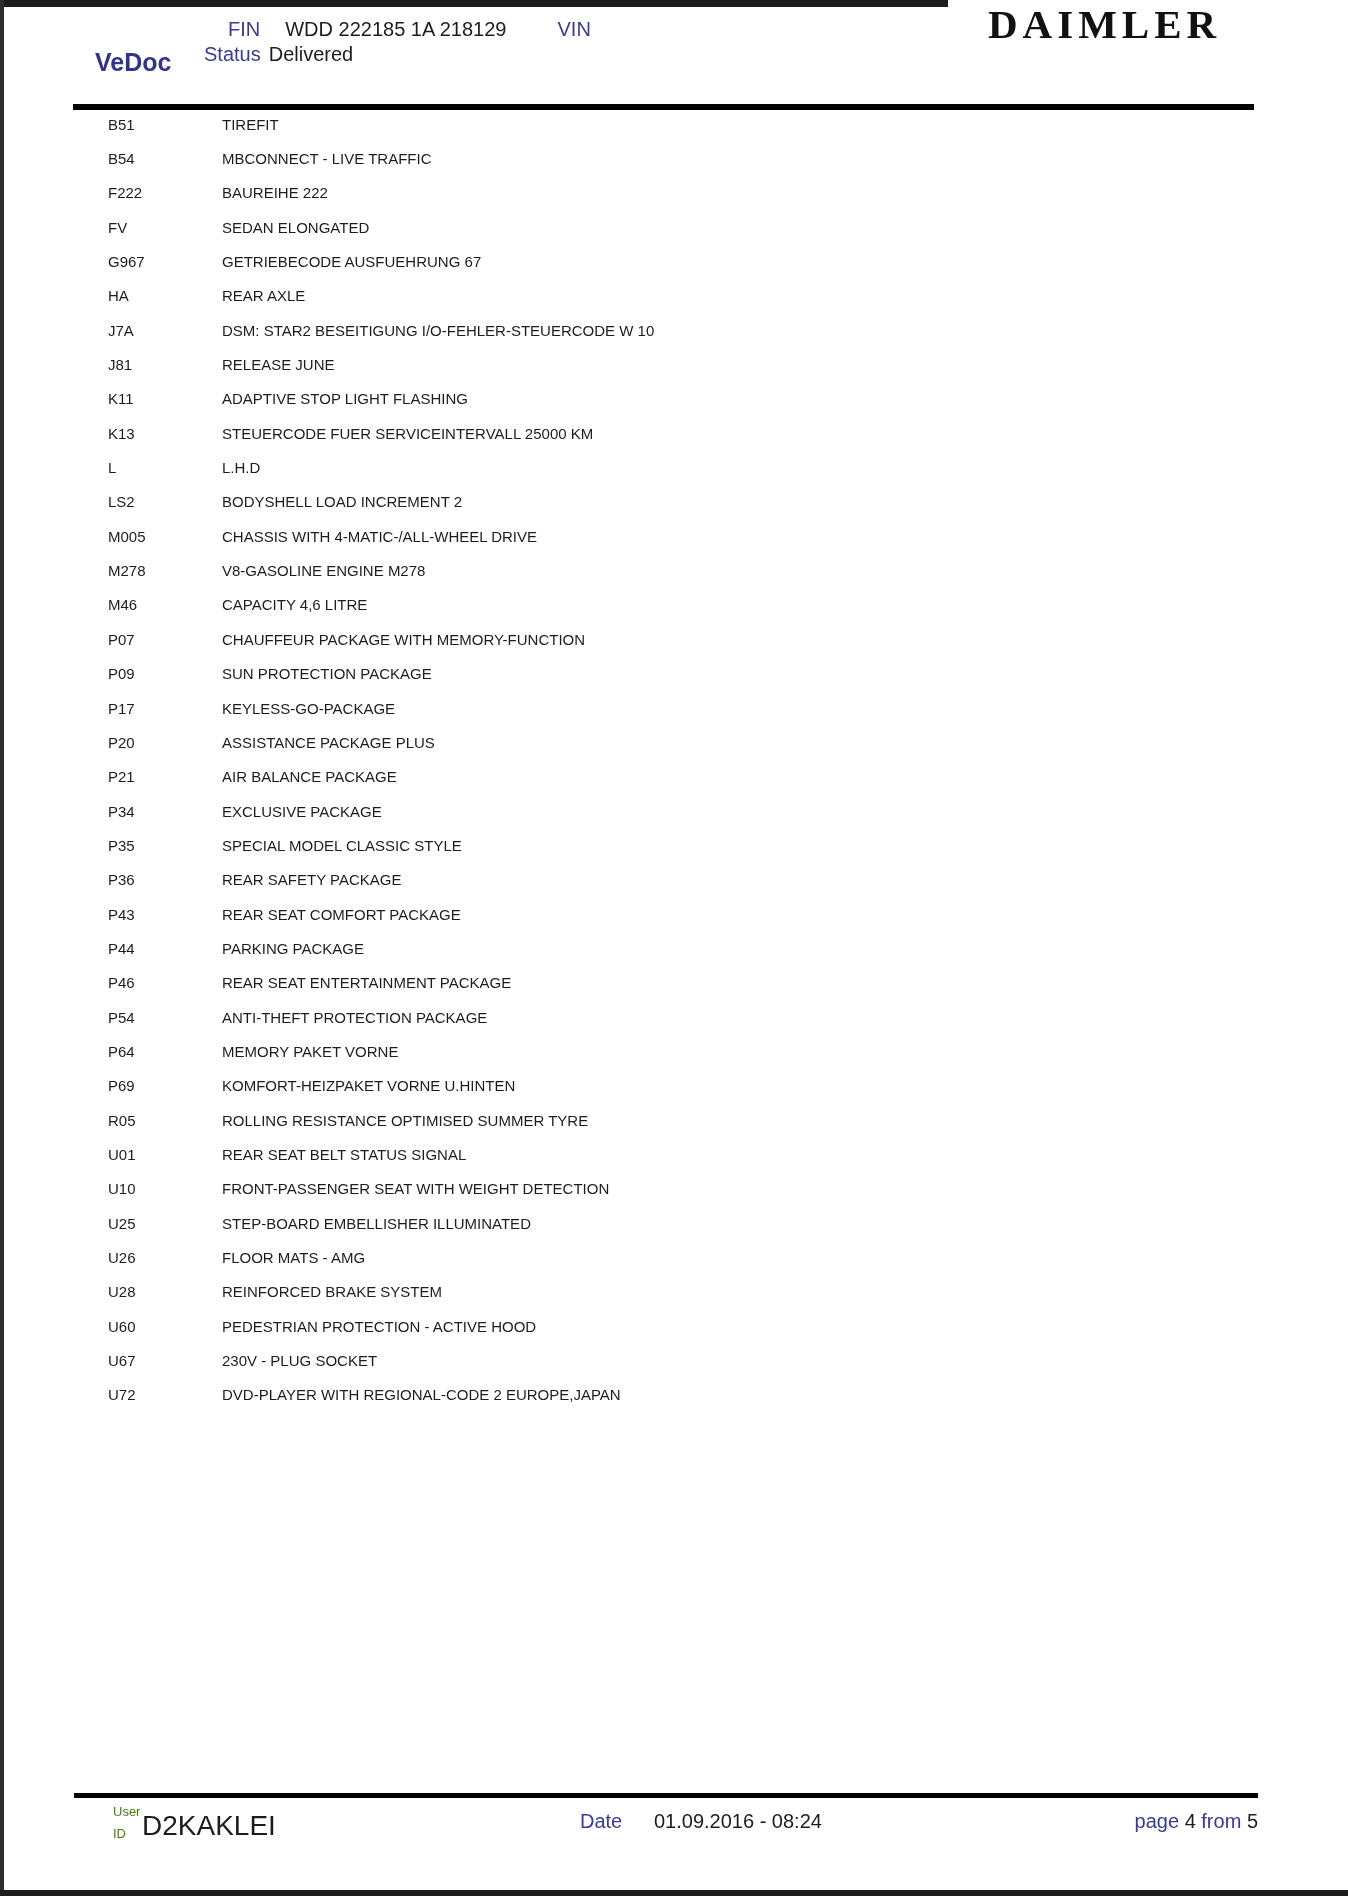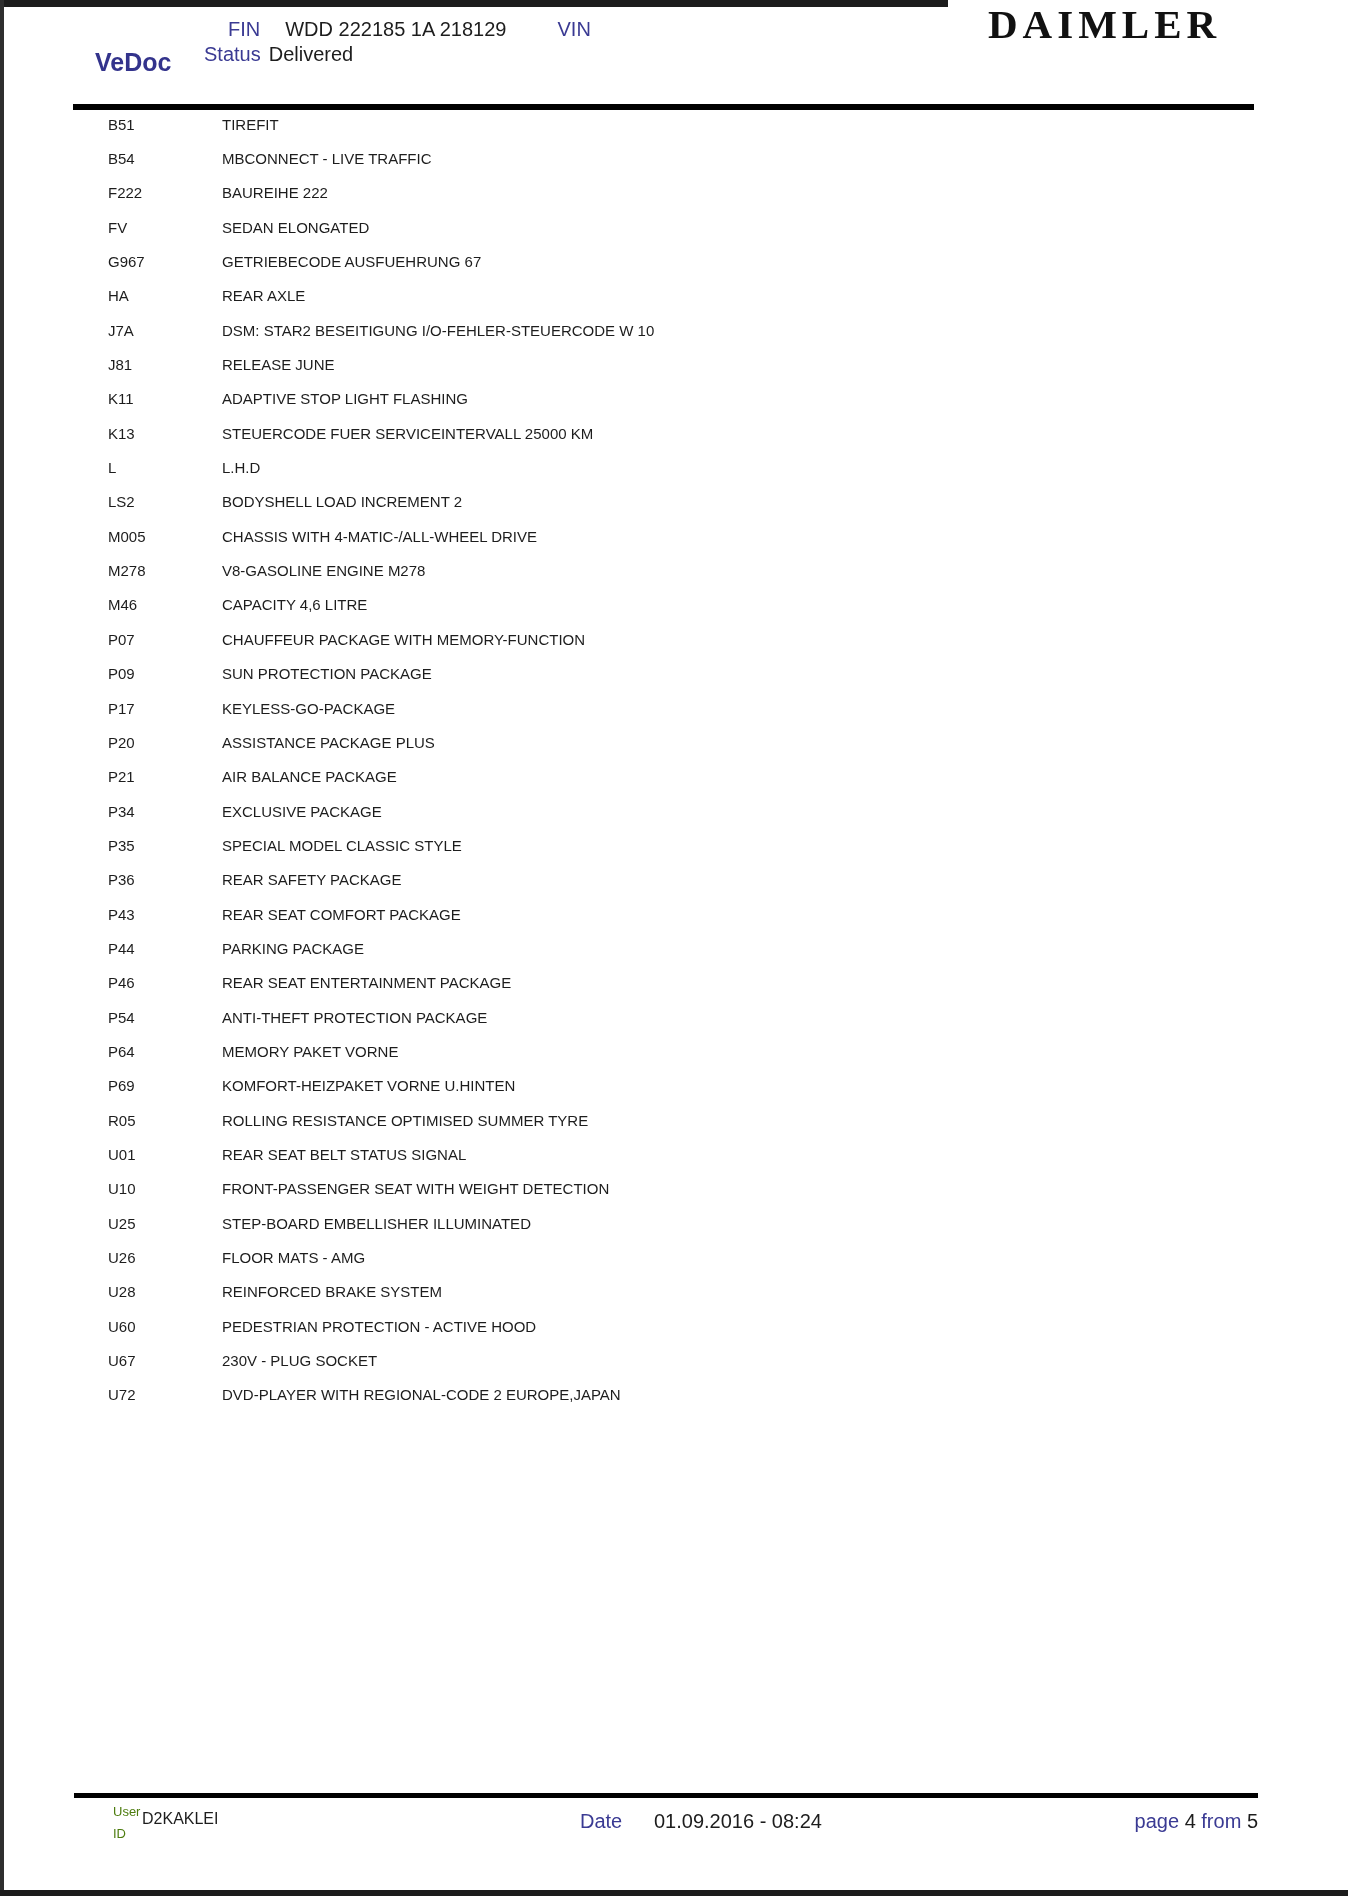--- a/index.html
+++ b/index.html
@@ -58,21 +58,21 @@
     position: absolute; left: 74px; top: 1793px;
     width: 1184px; height: 5px; background: #000000;
   }
   .footer-userid-label {
     position: absolute; left: 113px; top: 1801px;
     font-size: 13px; line-height: 22px; color: #4d7c0f;
     width: 45px;
   }
   .footer-userid-value {
     position: absolute; left: 142px; top: 1810px;
-    font-size: 16px;
+    font-size: 28px;
   }
   .footer-date-label {
     position: absolute; left: 580px; top: 1810px;
     font-size: 20px; color: #3a3a93;
   }
   .footer-date-value {
     position: absolute; left: 654px; top: 1810px;
     font-size: 20px;
   }
   .footer-page {

